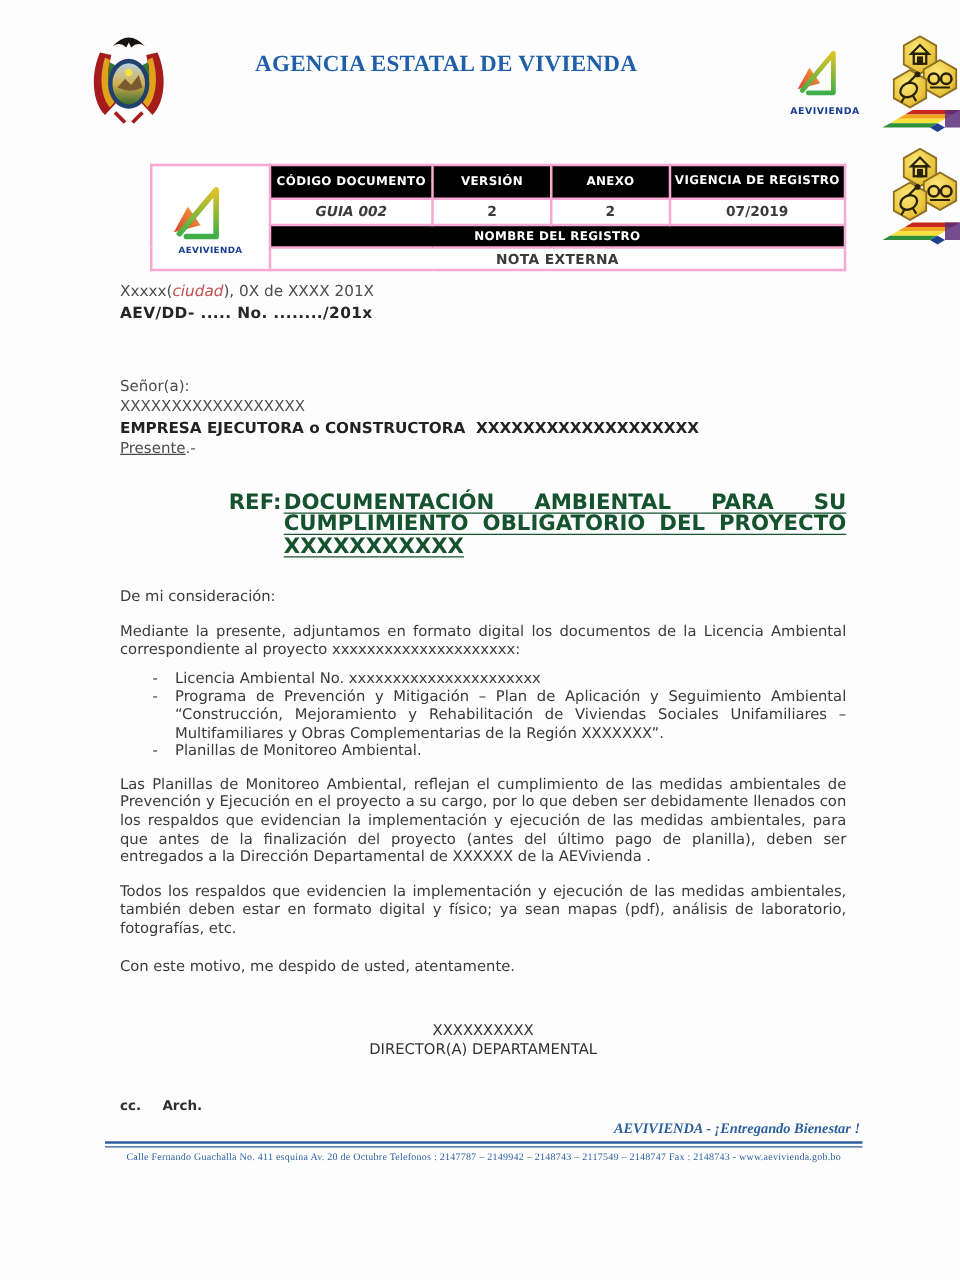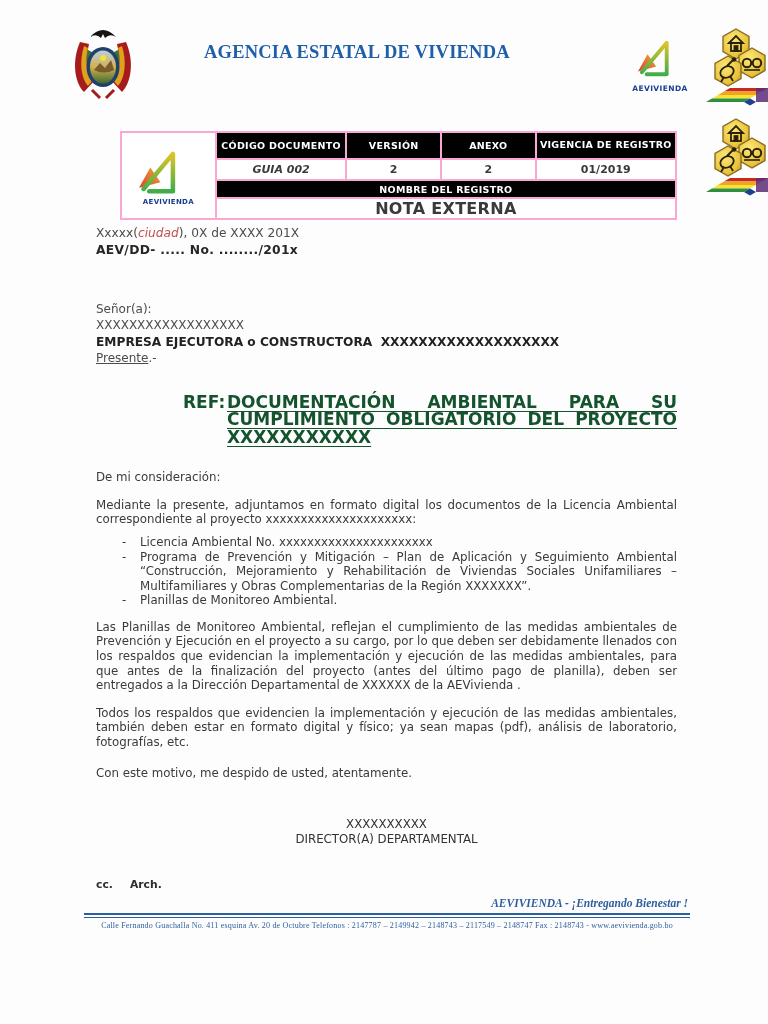--- a/index.html
+++ b/index.html
@@ -29,21 +29,21 @@
     position:absolute; left:120px; top:131px; width:557px;
     border:2px solid #000; border-collapse:collapse; background:#fff;
   }
   .doc-table td { border:2px solid #f9a8d4; text-align:center; vertical-align:middle; }
   .doc-table .dark { background:#000; color:#fff; font-size:9.5px; font-weight:bold; letter-spacing:.3px; }
   .doc-table .logo-cell { width:95px; background:#fff; }
   .doc-table .val { font-size:11px; font-weight:bold; height:21px; }
   .doc-table .code-val { font-style:italic; }
   .doc-table .hdr-row td { height:27px; }
   .doc-table .reg-label { height:18px; }
-  .doc-table .reg-val { font-size:16px; font-weight:bold; height:18px; letter-spacing:.3px; }
+  .doc-table .reg-val { font-size:11px; font-weight:bold; height:18px; letter-spacing:.3px; }
   .vigencia { line-height:1.15; }
 
   
   .content { position:absolute; left:96px; top:225px; width:581px; font-size:11.8px; line-height:14.6px; }
   .date-line { font-size:12.2px; color:#4c4c4c; line-height:17px; }
   .city-red { color:#c0504d; font-style:italic; }
   .ref-number { font-size:12.3px; font-weight:bold; color:#262626; line-height:17px; letter-spacing:.3px; }
   .recipient { margin-top:42px; line-height:16.4px; font-size:12px; color:#4c4c4c; }
   .recipient .company { font-weight:bold; color:#222; font-size:12.2px; white-space:pre; }
   .underlined { text-decoration:underline; }
@@ -183,21 +183,21 @@
       </td>
       <td class="dark" style="width:131px">CÓDIGO DOCUMENTO</td>
       <td class="dark" style="width:95px">VERSIÓN</td>
       <td class="dark" style="width:95px">ANEXO</td>
       <td class="dark vigencia" style="width:141px">VIGENCIA DE REGISTRO</td>
     </tr>
     <tr>
       <td class="val code-val">GUIA  002</td>
       <td class="val">2</td>
       <td class="val">2</td>
-      <td class="val" style="font-weight:bold">01/2019</td>
+      <td class="val" style="font-weight:bold">07/2019</td>
     </tr>
     <tr>
       <td class="dark reg-label" colspan="4">NOMBRE DEL REGISTRO</td>
     </tr>
     <tr>
       <td class="reg-val" colspan="4">NOTA EXTERNA</td>
     </tr>
   </tbody>
     </table>
 

